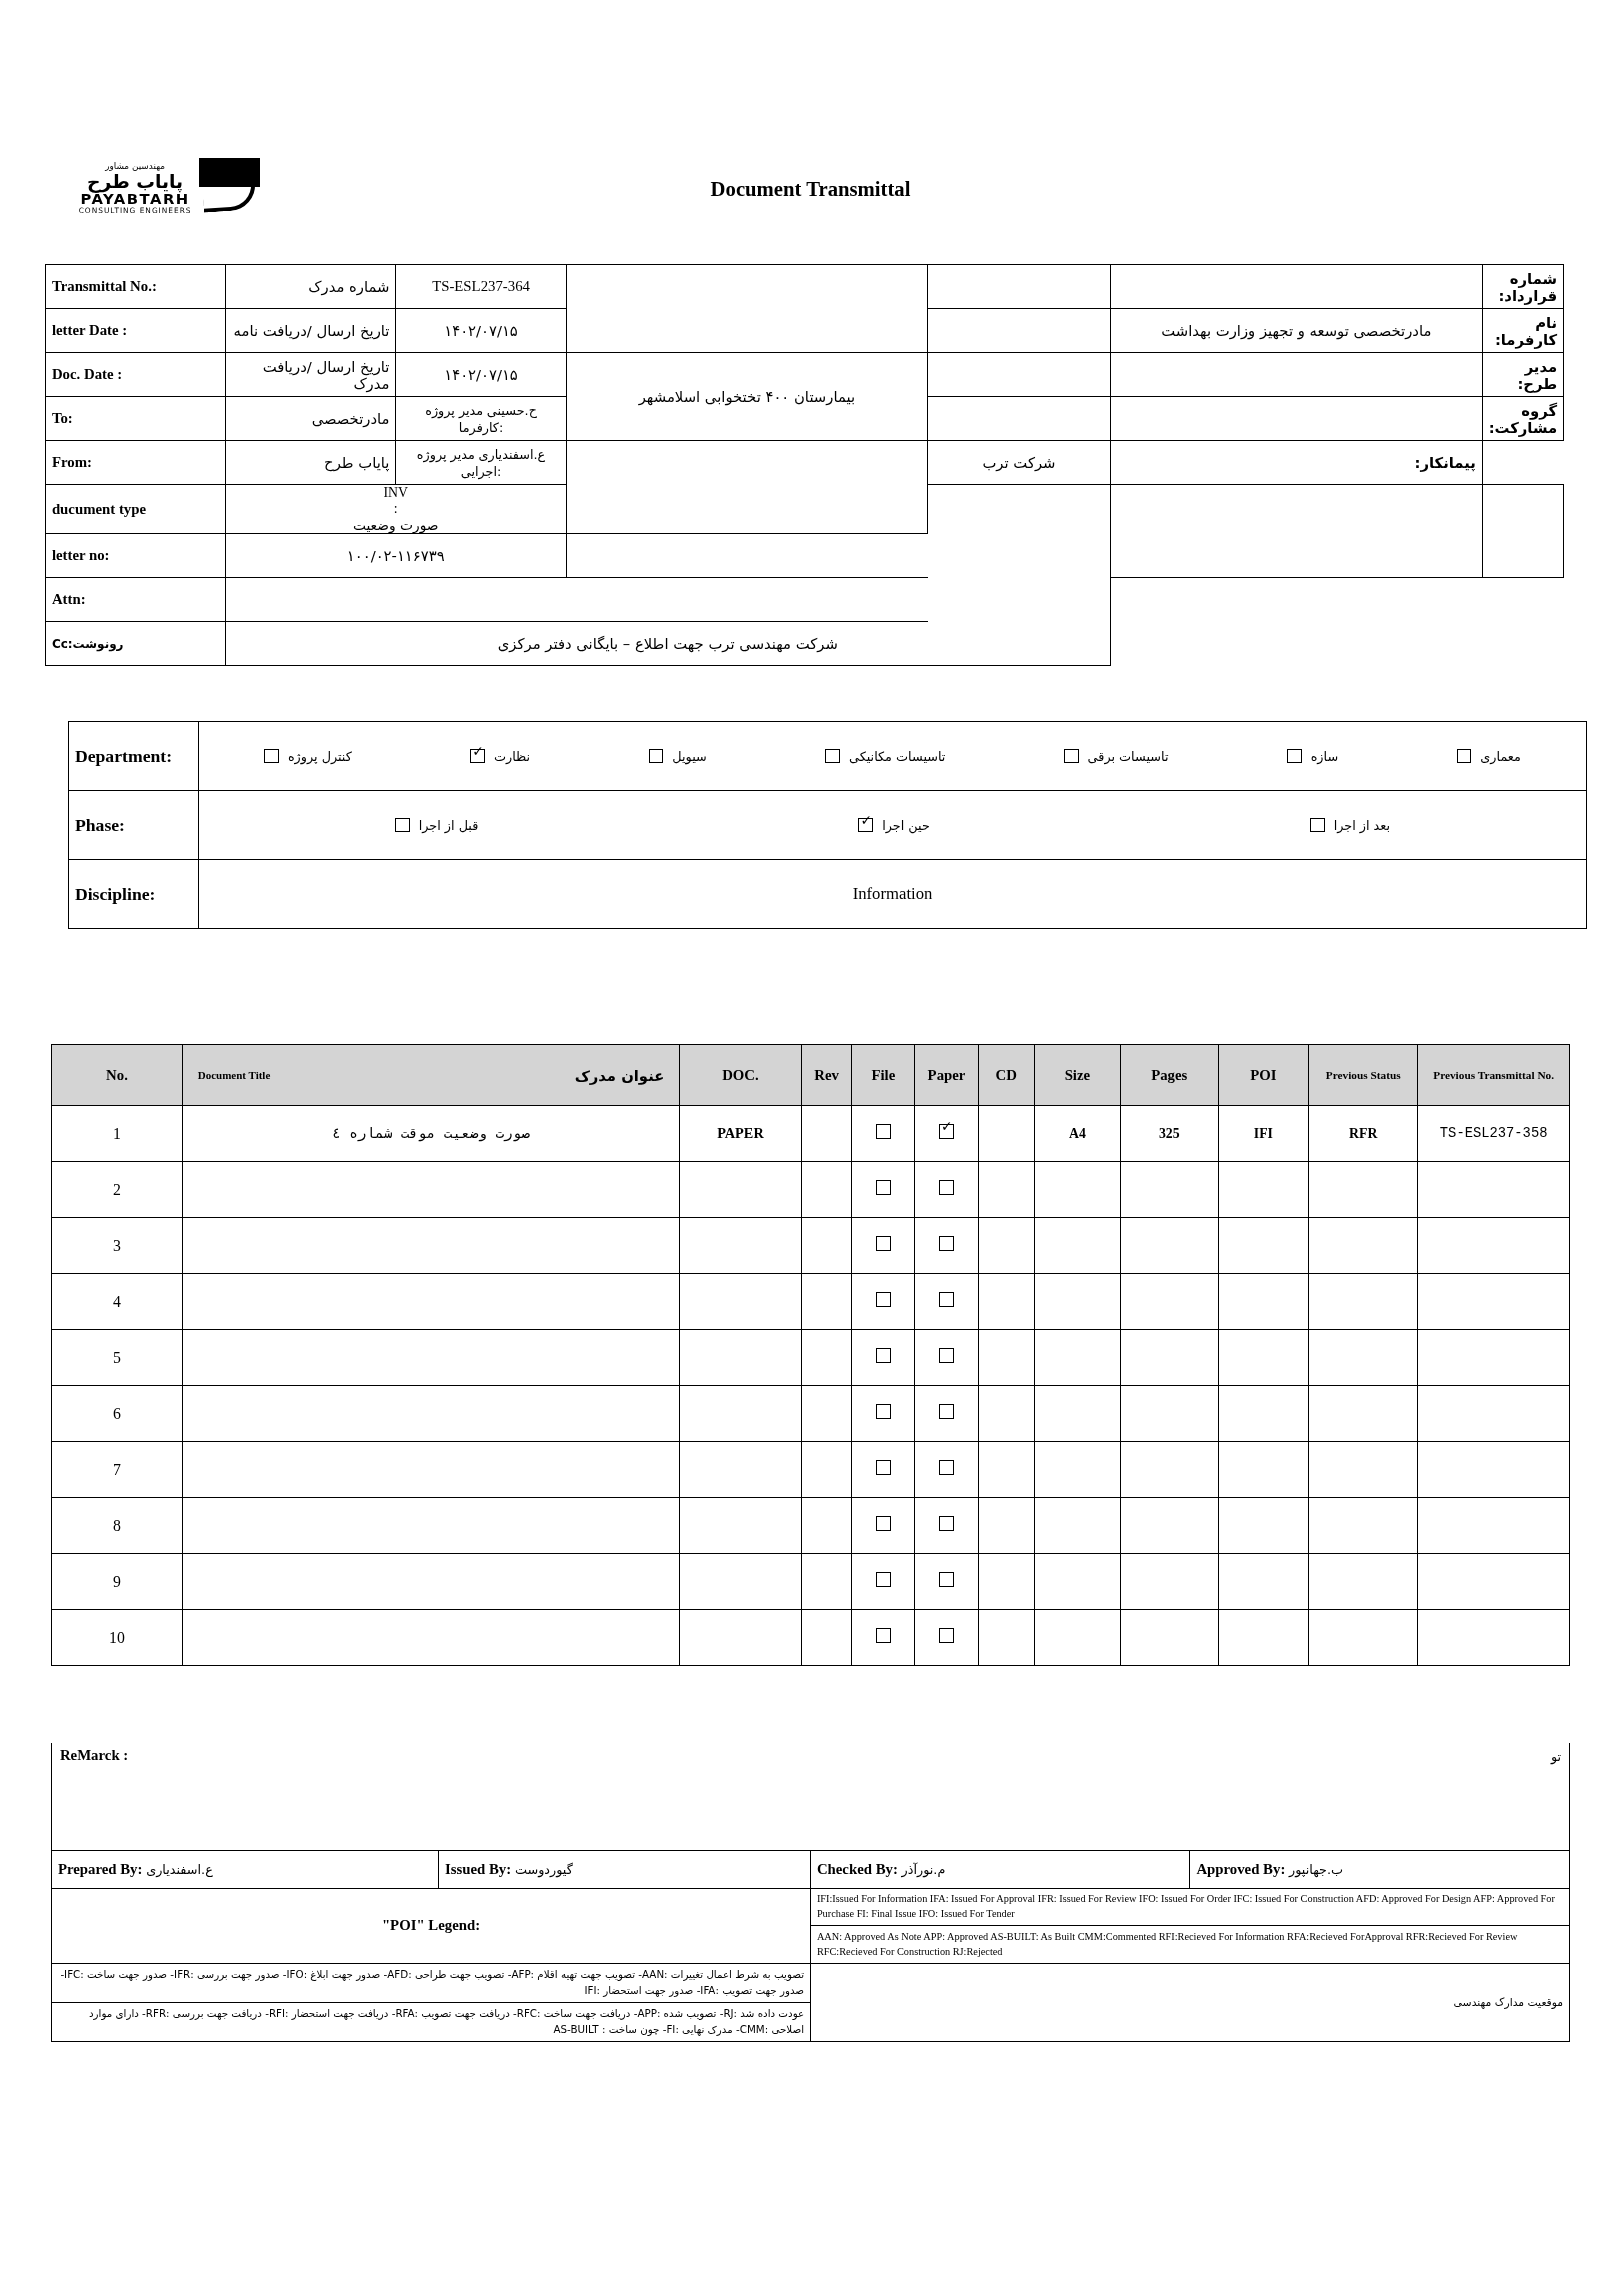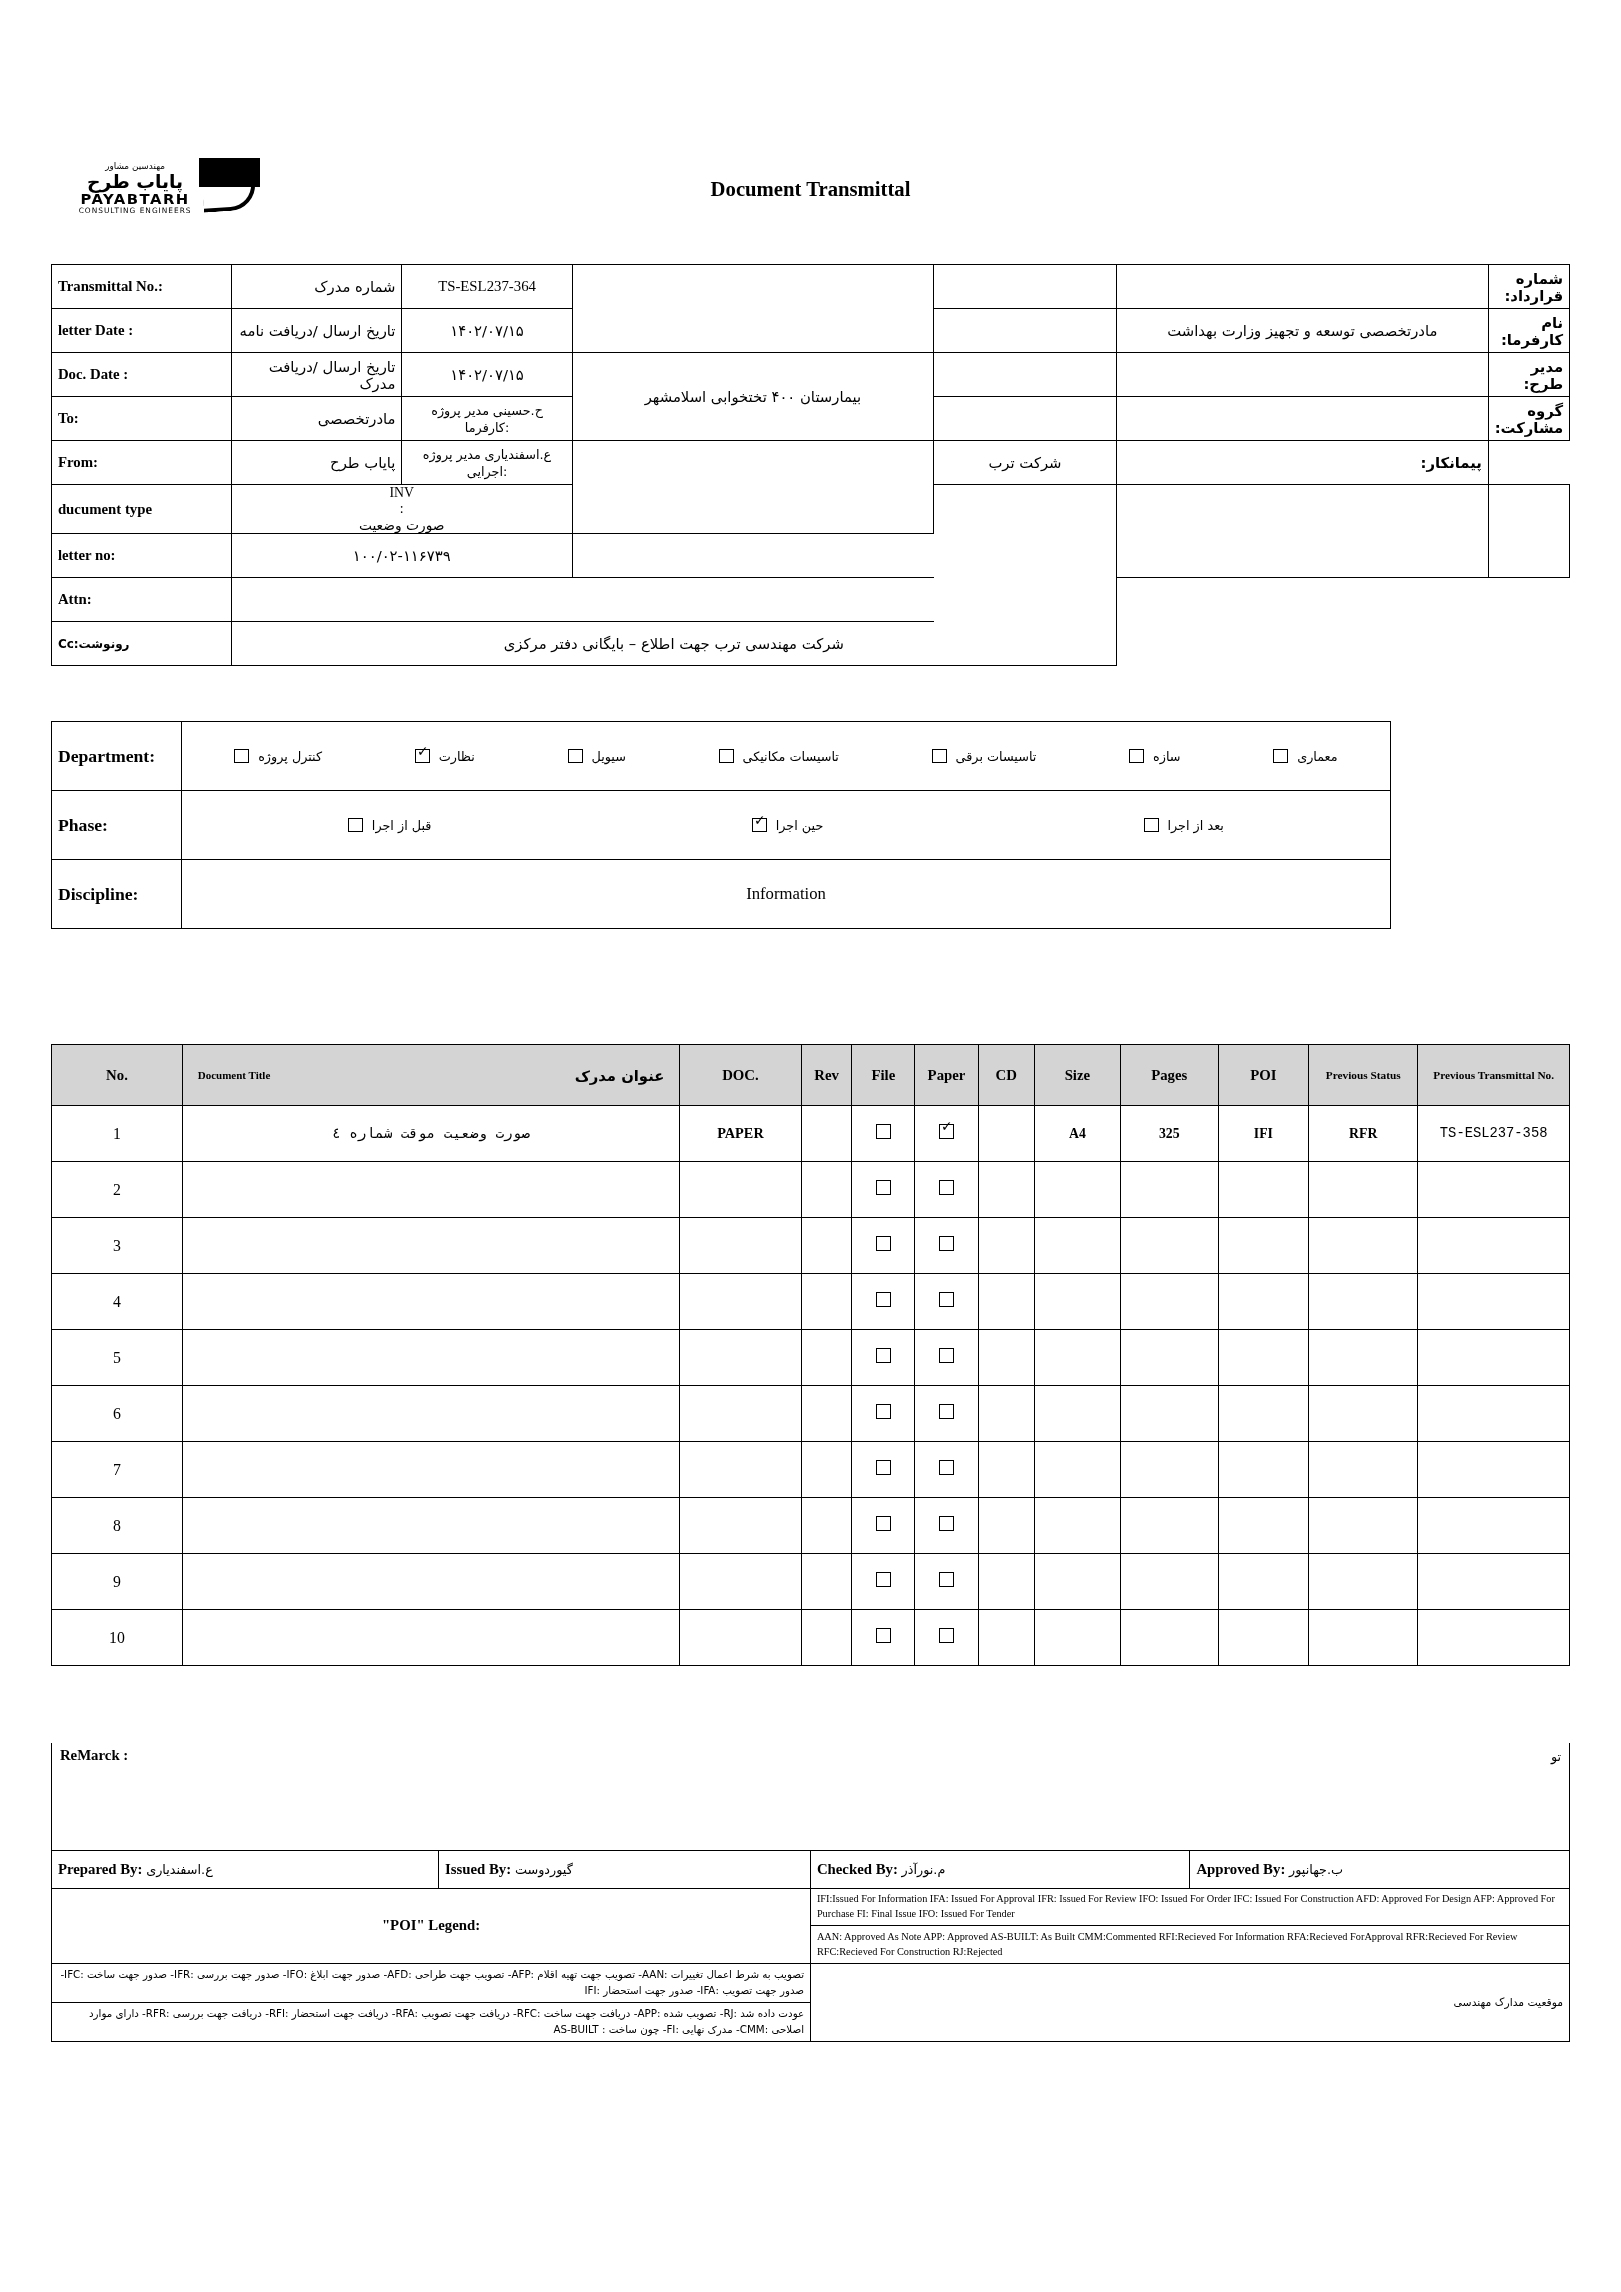--- a/index.html
+++ b/index.html
@@ -39,31 +39,31 @@
 
   
   table { border-collapse:collapse; }
   .tbl { width:100%; }
   .tbl td { border:1.6px solid #000; padding:0 5.9px; vertical-align:middle; }
 
   .fa { font-family:"DejaVu Sans", sans-serif; direction:rtl; }
   .en { font-family:"Liberation Serif", serif; direction:ltr; }
 
   
-  .block1 { position:absolute; top:264px; left:51px; width:1519px; }
+  .block1 { position:absolute; top:264px; left:45px; width:1519px; }
   .block1 td { height:44px; font-size:14.8px; }
   .b1-lbl { font-weight:bold; font-size:16.7px; font-family:"Liberation Serif", serif; }
   .b1-fa-lbl { font-family:"DejaVu Sans", sans-serif; font-size:14.3px; text-align:right; direction:rtl; }
   .b1-val { text-align:center; font-size:13.8px; }
   .b1-right-lbl { font-family:"DejaVu Sans", sans-serif; font-size:14.8px; text-align:right; direction:rtl; font-weight:bold; }
   .b1-mid { text-align:center; font-family:"DejaVu Sans", sans-serif; font-size:12.3px; direction:rtl; }
   .nb { border:none !important; }
 
   
-  .block2 { position:absolute; top:721px; left:51px; width:1340px; }
+  .block2 { position:absolute; top:721px; left:68px; width:1519px; }
   .block2 td { height:69px; }
   .b2-lbl { font-weight:bold; font-size:17.7px; width:130px; padding-left:9.9px; }
   .chkrow { display:flex; justify-content:space-around; align-items:center; direction:rtl; width:100%; }
   .chkitem { display:flex; align-items:center; gap:8.9px; font-family:"DejaVu Sans", sans-serif; font-size:12.8px; }
   .box {
     width:14.8px; height:14.8px; border:1.4px solid #000; display:inline-block;
     position:relative; background:#fff; flex:0 0 auto;
   }
   .box.checked::after {
     content:"✓"; position:absolute; left:1px; top:-4.9px; font-size:13.8px;

